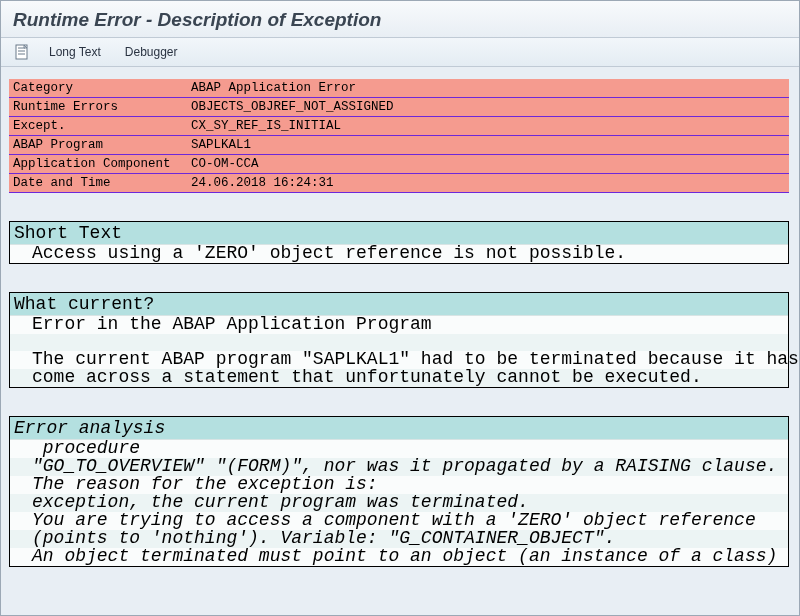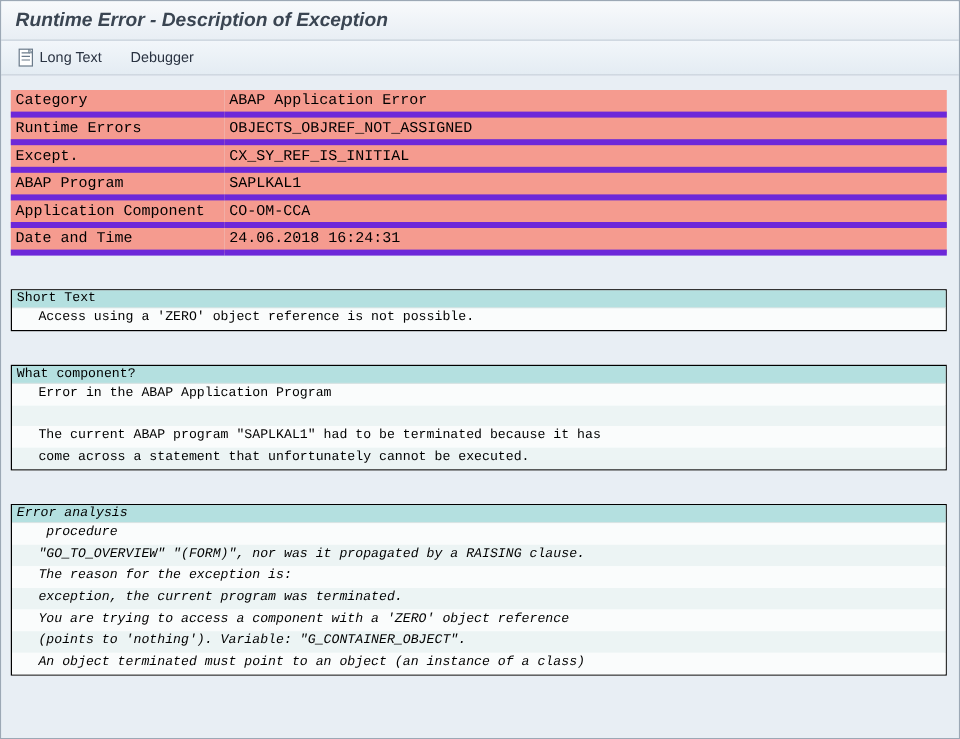--- a/index.html
+++ b/index.html
@@ -14,39 +14,39 @@
       height: 616px;
       overflow: hidden;
       border: 1px solid #9ca8b5;
     }
     .title-bar {
       background: linear-gradient(to bottom, #f8fafc 0%, #e8eef4 100%);
       padding: 8px 12px 6px 12px;
       border-bottom: 1px solid #c0cad5;
     }
     .title-text {
-      font-size: 16px;
+      font-size: 19px;
       font-weight: bold;
       font-style: italic;
       color: #3a4552;
     }
     .toolbar {
       background: linear-gradient(to bottom, #f2f6fa 0%, #e4ecf3 100%);
       padding: 4px 8px;
       border-bottom: 1px solid #c0cad5;
       display: flex;
       align-items: center;
       gap: 12px;
       font-size: 12px;
       color: #2a3342;
     }
     .toolbar-btn {
       display: inline-flex;
       align-items: center;
-      gap: 4px;
+      gap: 20px;
       cursor: pointer;
       padding: 2px 6px;
     }
     .doc-icon {
       width: 14px;
       height: 16px;
       display: inline-block;
     }
     .content {
       padding: 12px 14px 0 2px;
@@ -59,38 +59,38 @@
       width: 780px;
       margin-left: 6px;
       border-collapse: collapse;
       font-family: "Courier New", monospace;
       font-size: 12.5px;
     }
     .header-table td {
       padding: 0px 4px;
       height: 18px;
       line-height: 18px;
-      border-bottom: 5px solid #6d28d9;
+      border-bottom: 1px solid #6d28d9;
     }
     .header-label {
       background: #f59b8f;
       width: 178px;
       color: #000;
     }
     .header-value {
       background: #f59b8f;
       color: #000;
     }
     .section {
       margin-top: 28px;
       margin-left: 6px;
       width: 780px;
       border: 1px solid #000;
       font-family: "Courier New", monospace;
-      font-size: 11px;
+      font-size: 18px;
       background: #fff;
     }
     .section-header {
       background: #b4e0e0;
       padding: 1px 4px;
       border-bottom: 1px solid #d8e4e4;
       color: #000;
     }
     .section-line {
       padding: 0px 4px 0 22px;
@@ -168,21 +168,21 @@
   </table>
 
   <div class="section">
     <div class="section-header">Short Text</div>
     <div id="short-text-lines">
         <div class="section-line">Access using a 'ZERO' object reference is not possible.</div>
       </div>
   </div>
 
   <div class="section">
-    <div class="section-header">What component?</div>
+    <div class="section-header">What current?</div>
     <div id="what-happened-lines">
         <div class="section-line">Error in the ABAP Application Program</div>
         <div class="section-line empty"></div>
         <div class="section-line">The current ABAP program "SAPLKAL1" had to be terminated because it has</div>
         <div class="section-line">come across a statement that unfortunately cannot be executed.</div>
       </div>
   </div>
 
   <div class="section" style="margin-bottom:0;font-style:italic;">
     <div class="section-header">Error analysis</div>

